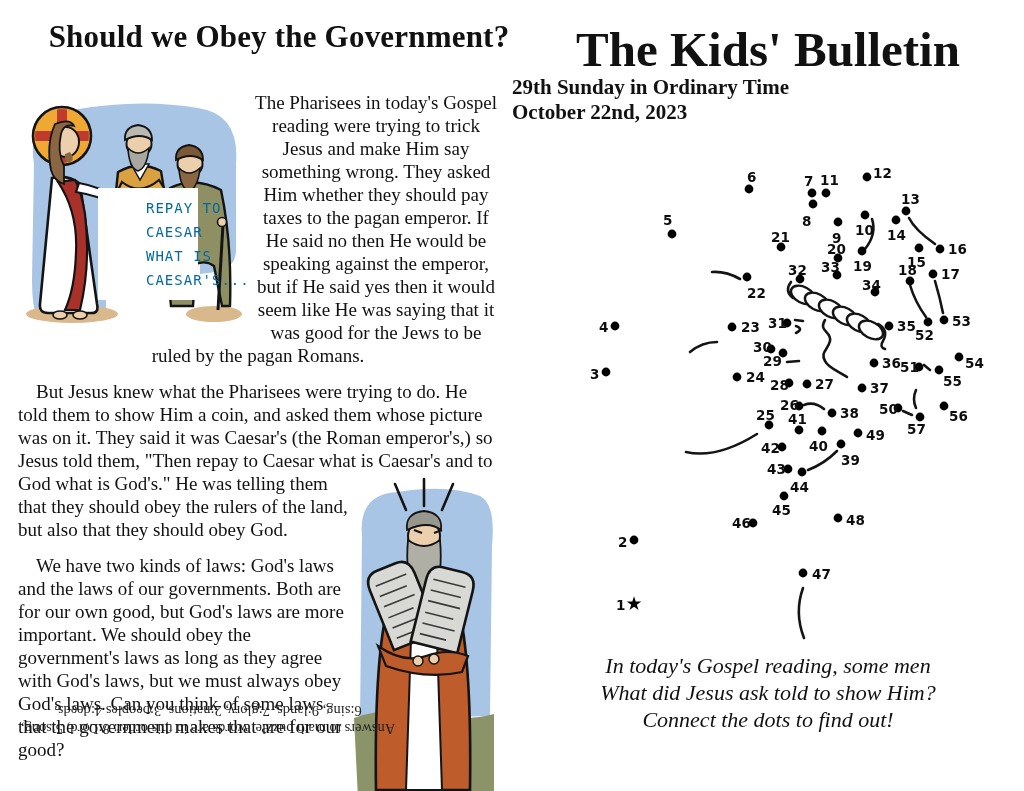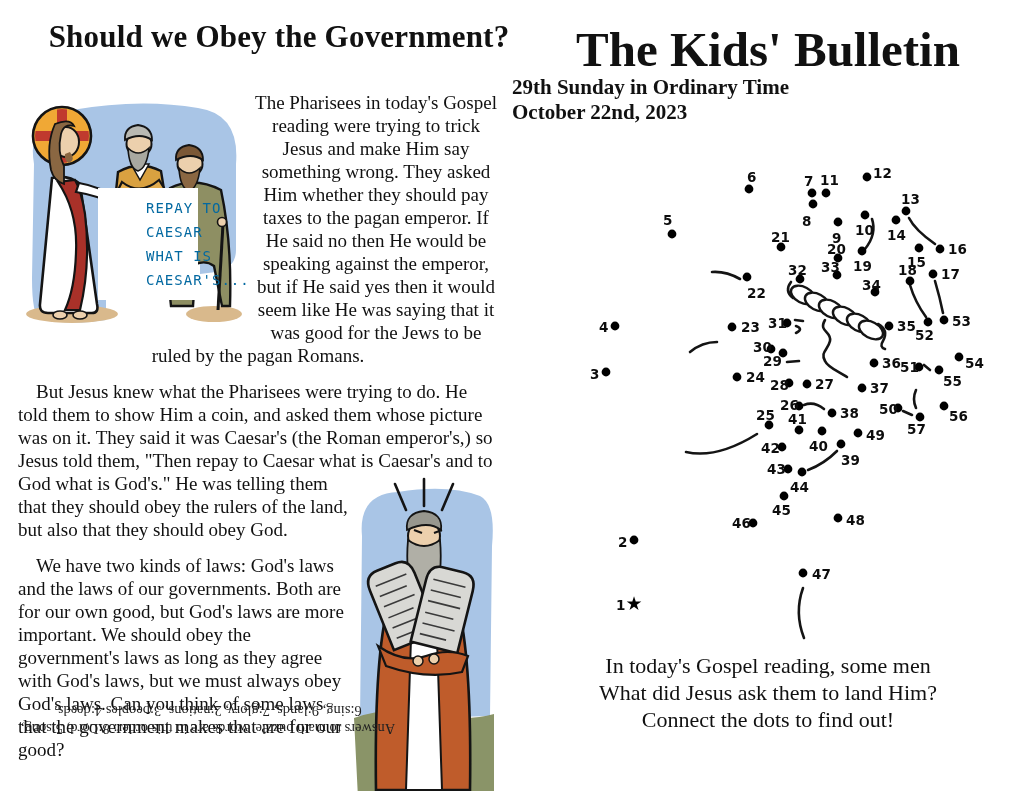--- a/index.html
+++ b/index.html
@@ -32,21 +32,21 @@
   .website{position:absolute;left:0;top:748px;width:410px;text-align:center;
     font-weight:bold;font-style:italic;font-size:20px;}
 
   
   .btitle{margin:24px 0 0 0;text-align:center;font-size:49px;font-weight:bold;line-height:1.05;}
   .subtitle{font-size:21px;font-weight:bold;line-height:1.15;}
   .puzzle{position:absolute;left:0;top:150px;width:512px;height:505px;}
   .puzzle svg{display:block;}
   .dotnum{font-family:"DejaVu Sans", sans-serif;font-weight:bold;font-size:13.5px;fill:#0d0d0d;}
   .pcaption{position:absolute;left:0;top:652px;width:512px;text-align:center;
-    font-size:22px;line-height:27px;}
+    font-style:italic;font-size:22px;line-height:27px;}
   .stroke{fill:none;stroke:#141414;stroke-width:2.6;stroke-linecap:round;}
   .braidloop{fill:#ffffff;stroke:#141414;stroke-width:2.4;}
 </style>
 </head>
 <body>
 
 <div class="sheet">
 
   <section class="page page-left">
     <h1 class="article-title">Should we Obey the Government?</h1>
@@ -310,18 +310,18 @@
           <text x="431" y="236" class="dotnum">55</text>
           <circle cx="432" cy="256" r="4.4"></circle>
           <text x="437" y="271" class="dotnum">56</text>
           <circle cx="408" cy="267" r="4.4"></circle>
           <text x="395" y="284" class="dotnum">57</text>
         </svg>
     </div>
 
     <div class="pcaption">
       <div>In today's Gospel reading, some men</div>
-      <div>What did Jesus ask them to land Him?</div>
+      <div>What did Jesus ask told to show Him?</div>
       <div>Connect the dots to find out!</div>
     </div>
   </section>
 
 </div>
 
 </body></html>

